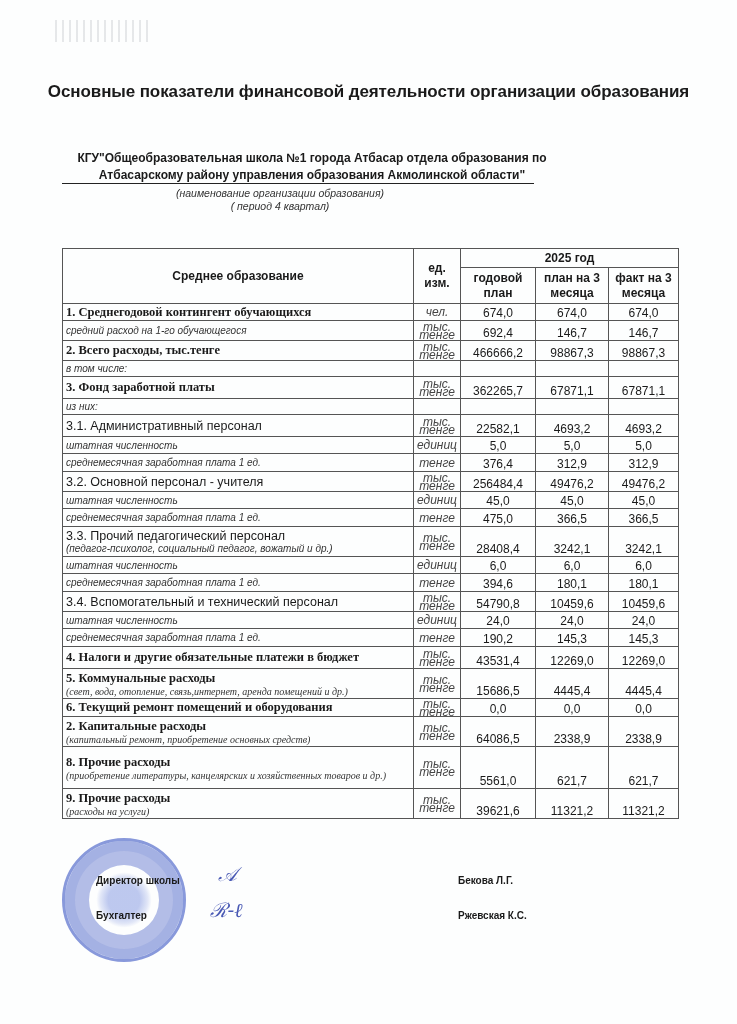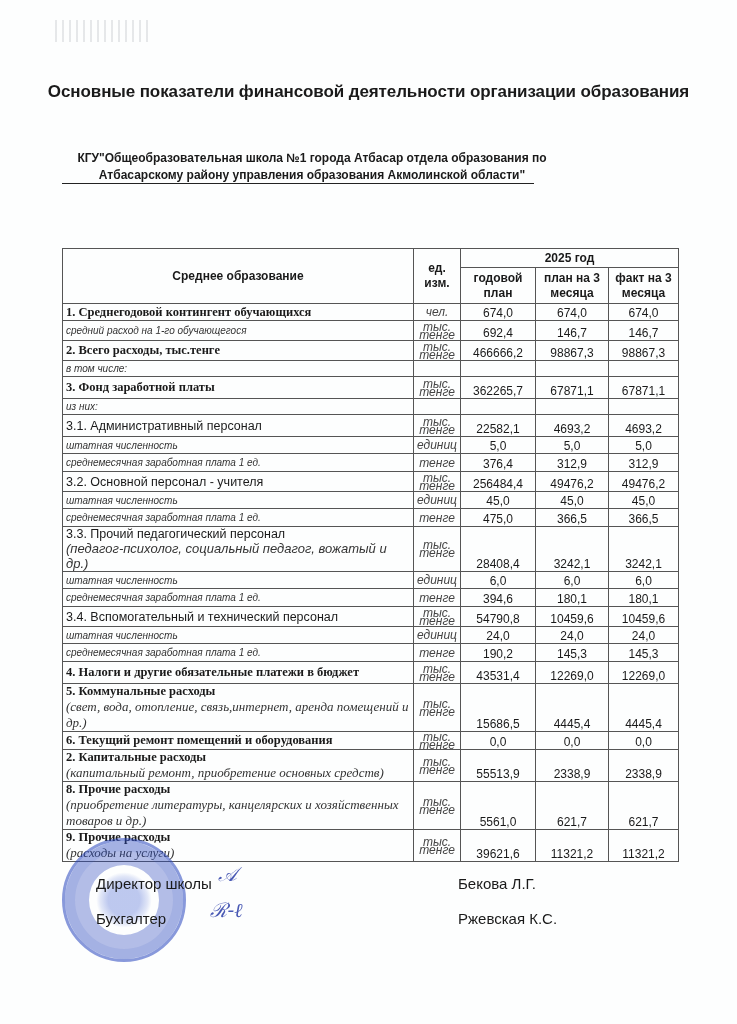--- a/index.html
+++ b/index.html
@@ -26,39 +26,41 @@
   col.c-v2 { width: 73px; }
   col.c-v3 { width: 70px; }
   th { font-weight: bold; text-align: center; line-height: 15px; }
   th.main-head { font-size: 13px; }
   td.name { text-align: left; }
   td.unit { text-align: center; font-style: italic; font-size: 7px; line-height: 8px; color: #444; }
   td.val { text-align: center; font-size: 13px; vertical-align: bottom; }
   tr.bold td.name { font-weight: bold; font-size: 12.5px; font-family: Liberation Serif, serif; }
   tr.plain td.name { font-size: 12.5px; }
   tr.italic td.name { font-style: italic; font-size: 10px; color: #333; }
-  .sub { display: block; font-style: italic; font-weight: normal; font-size: 13px; color: #333; }
-
-  .sign-label { position: absolute; font-weight: normal; font-size: 15px; }
+  .sub { display: block; font-style: italic; font-weight: normal; font-size: 10px; color: #333; }
+
+  .sign-label { position: absolute; font-weight: bold; font-size: 10px; }
   .stamp { position: absolute; left: 62px; top: 838px; width: 118px; height: 118px; border-radius: 50%;
     border: 3px solid rgba(40,70,190,.55); box-shadow: inset 0 0 0 10px rgba(60,90,200,.12), inset 0 0 0 22px rgba(255,255,255,0), inset 0 0 0 24px rgba(40,70,190,.35);
     }
   .stamp-inner { position: absolute; left: 31px; top: 31px; width: 56px; height: 56px; border-radius: 50%;
     background: radial-gradient(circle, rgba(70,100,210,.35) 0 40%, rgba(70,100,210,.15) 60%, transparent 70%); }
   .signature { position: absolute; color: #4a5ab5; font-family: "DejaVu Serif", serif; font-style: italic; font-size: 20px; }
 </style>
 </head>
 <body>
 
 <div class="scan-marks"></div>
 
 <div class="title">Основные показатели финансовой деятельности организации образования</div>
 <div class="org">КГУ"Общеобразовательная школа №1 города Атбасар отдела образования по Атбасарскому району управления образования Акмолинской области"</div>
 <div class="org-line"></div>
 <div class="org-caption">
+  <div>(наименование организации образования)</div>
+  <div>( период 4 квартал)</div>
 </div>
 
 <table class="report">
   <colgroup>
       <col class="c-name">
       <col class="c-unit">
       <col class="c-v1">
       <col class="c-v2">
       <col class="c-v3">
     </colgroup>
@@ -218,21 +220,21 @@
       <tr class="bold" style="height: 18px;">
         <td class="name"><span>6. Текущий ремонт помещений и оборудования</span></td>
         <td class="unit">тыс. тенге</td>
         <td class="val">0,0</td>
         <td class="val">0,0</td>
         <td class="val">0,0</td>
       </tr>
       <tr class="bold" style="height: 30px;">
         <td class="name"><span>2. Капитальные расходы</span><span class="sub">(капитальный ремонт, приобретение основных средств)</span></td>
         <td class="unit">тыс. тенге</td>
-        <td class="val">55513,9</td>
+        <td class="val">64086,5</td>
         <td class="val">2338,9</td>
         <td class="val">2338,9</td>
       </tr>
       <tr class="bold" style="height: 42px;">
         <td class="name"><span>8. Прочие расходы</span><span class="sub">(приобретение литературы, канцелярских и хозяйственных товаров и др.)</span></td>
         <td class="unit">тыс. тенге</td>
         <td class="val">5561,0</td>
         <td class="val">621,7</td>
         <td class="val">621,7</td>
       </tr>

